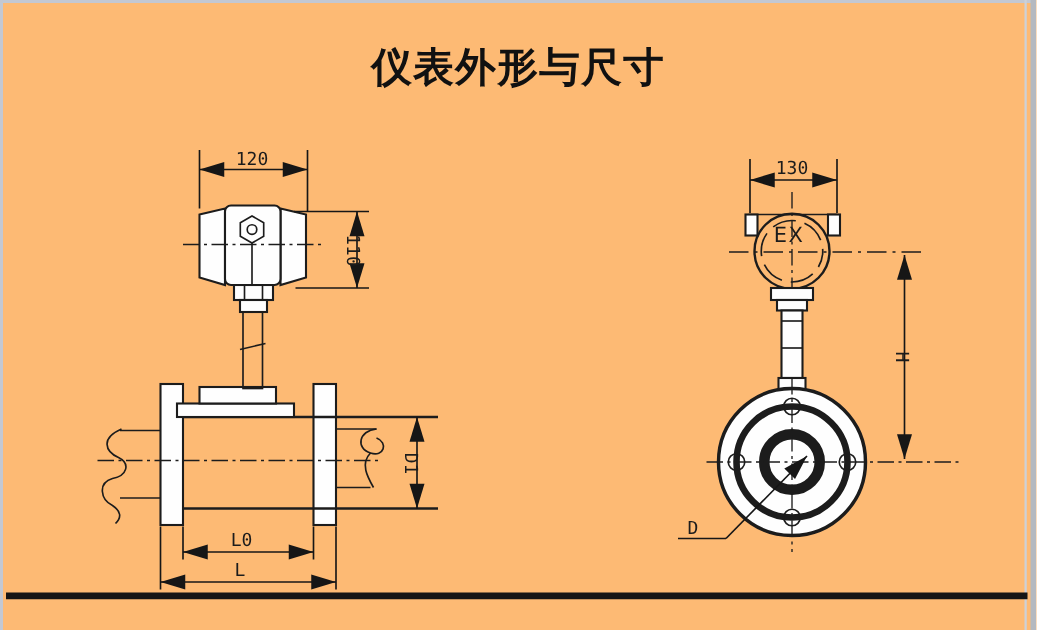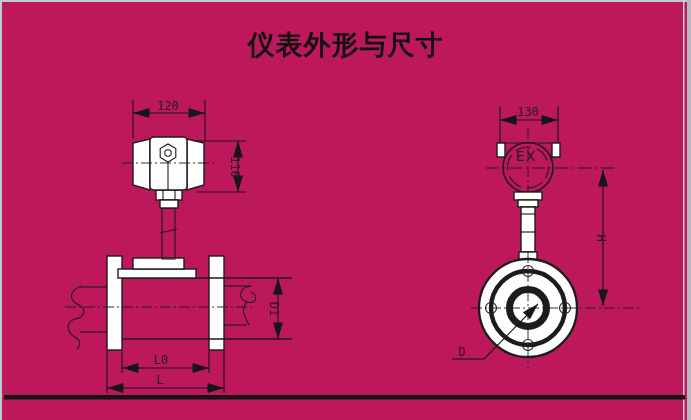--- a/index.html
+++ b/index.html
@@ -1,17 +1,17 @@
 <!DOCTYPE html>
 <html><head>
 <meta charset="utf-8">
 <style>
   html,body{margin:0;padding:0;background:#ffffff;}
   #stage{
-    position:relative;width:691px;height:420px;background:#be185d;
+    position:relative;width:691px;height:420px;background:#fdba74;
     overflow:hidden;font-family:"Liberation Sans",sans-serif;
   }
   .page-title{
     position:absolute;top:27px;left:0;right:0;text-align:center;
     font-family:"DejaVu Serif","Liberation Serif",serif;
     font-weight:bold;font-size:27px;color:#111;letter-spacing:1px;
   }
   svg{position:absolute;left:0;top:0;}
   svg text{font-family:"DejaVu Sans Mono","Liberation Mono",monospace;font-size:12px;fill:#1c1c1c;}
   svg text.marking{font-family:"DejaVu Sans","Liberation Sans",sans-serif;font-size:14px;letter-spacing:1px;}

